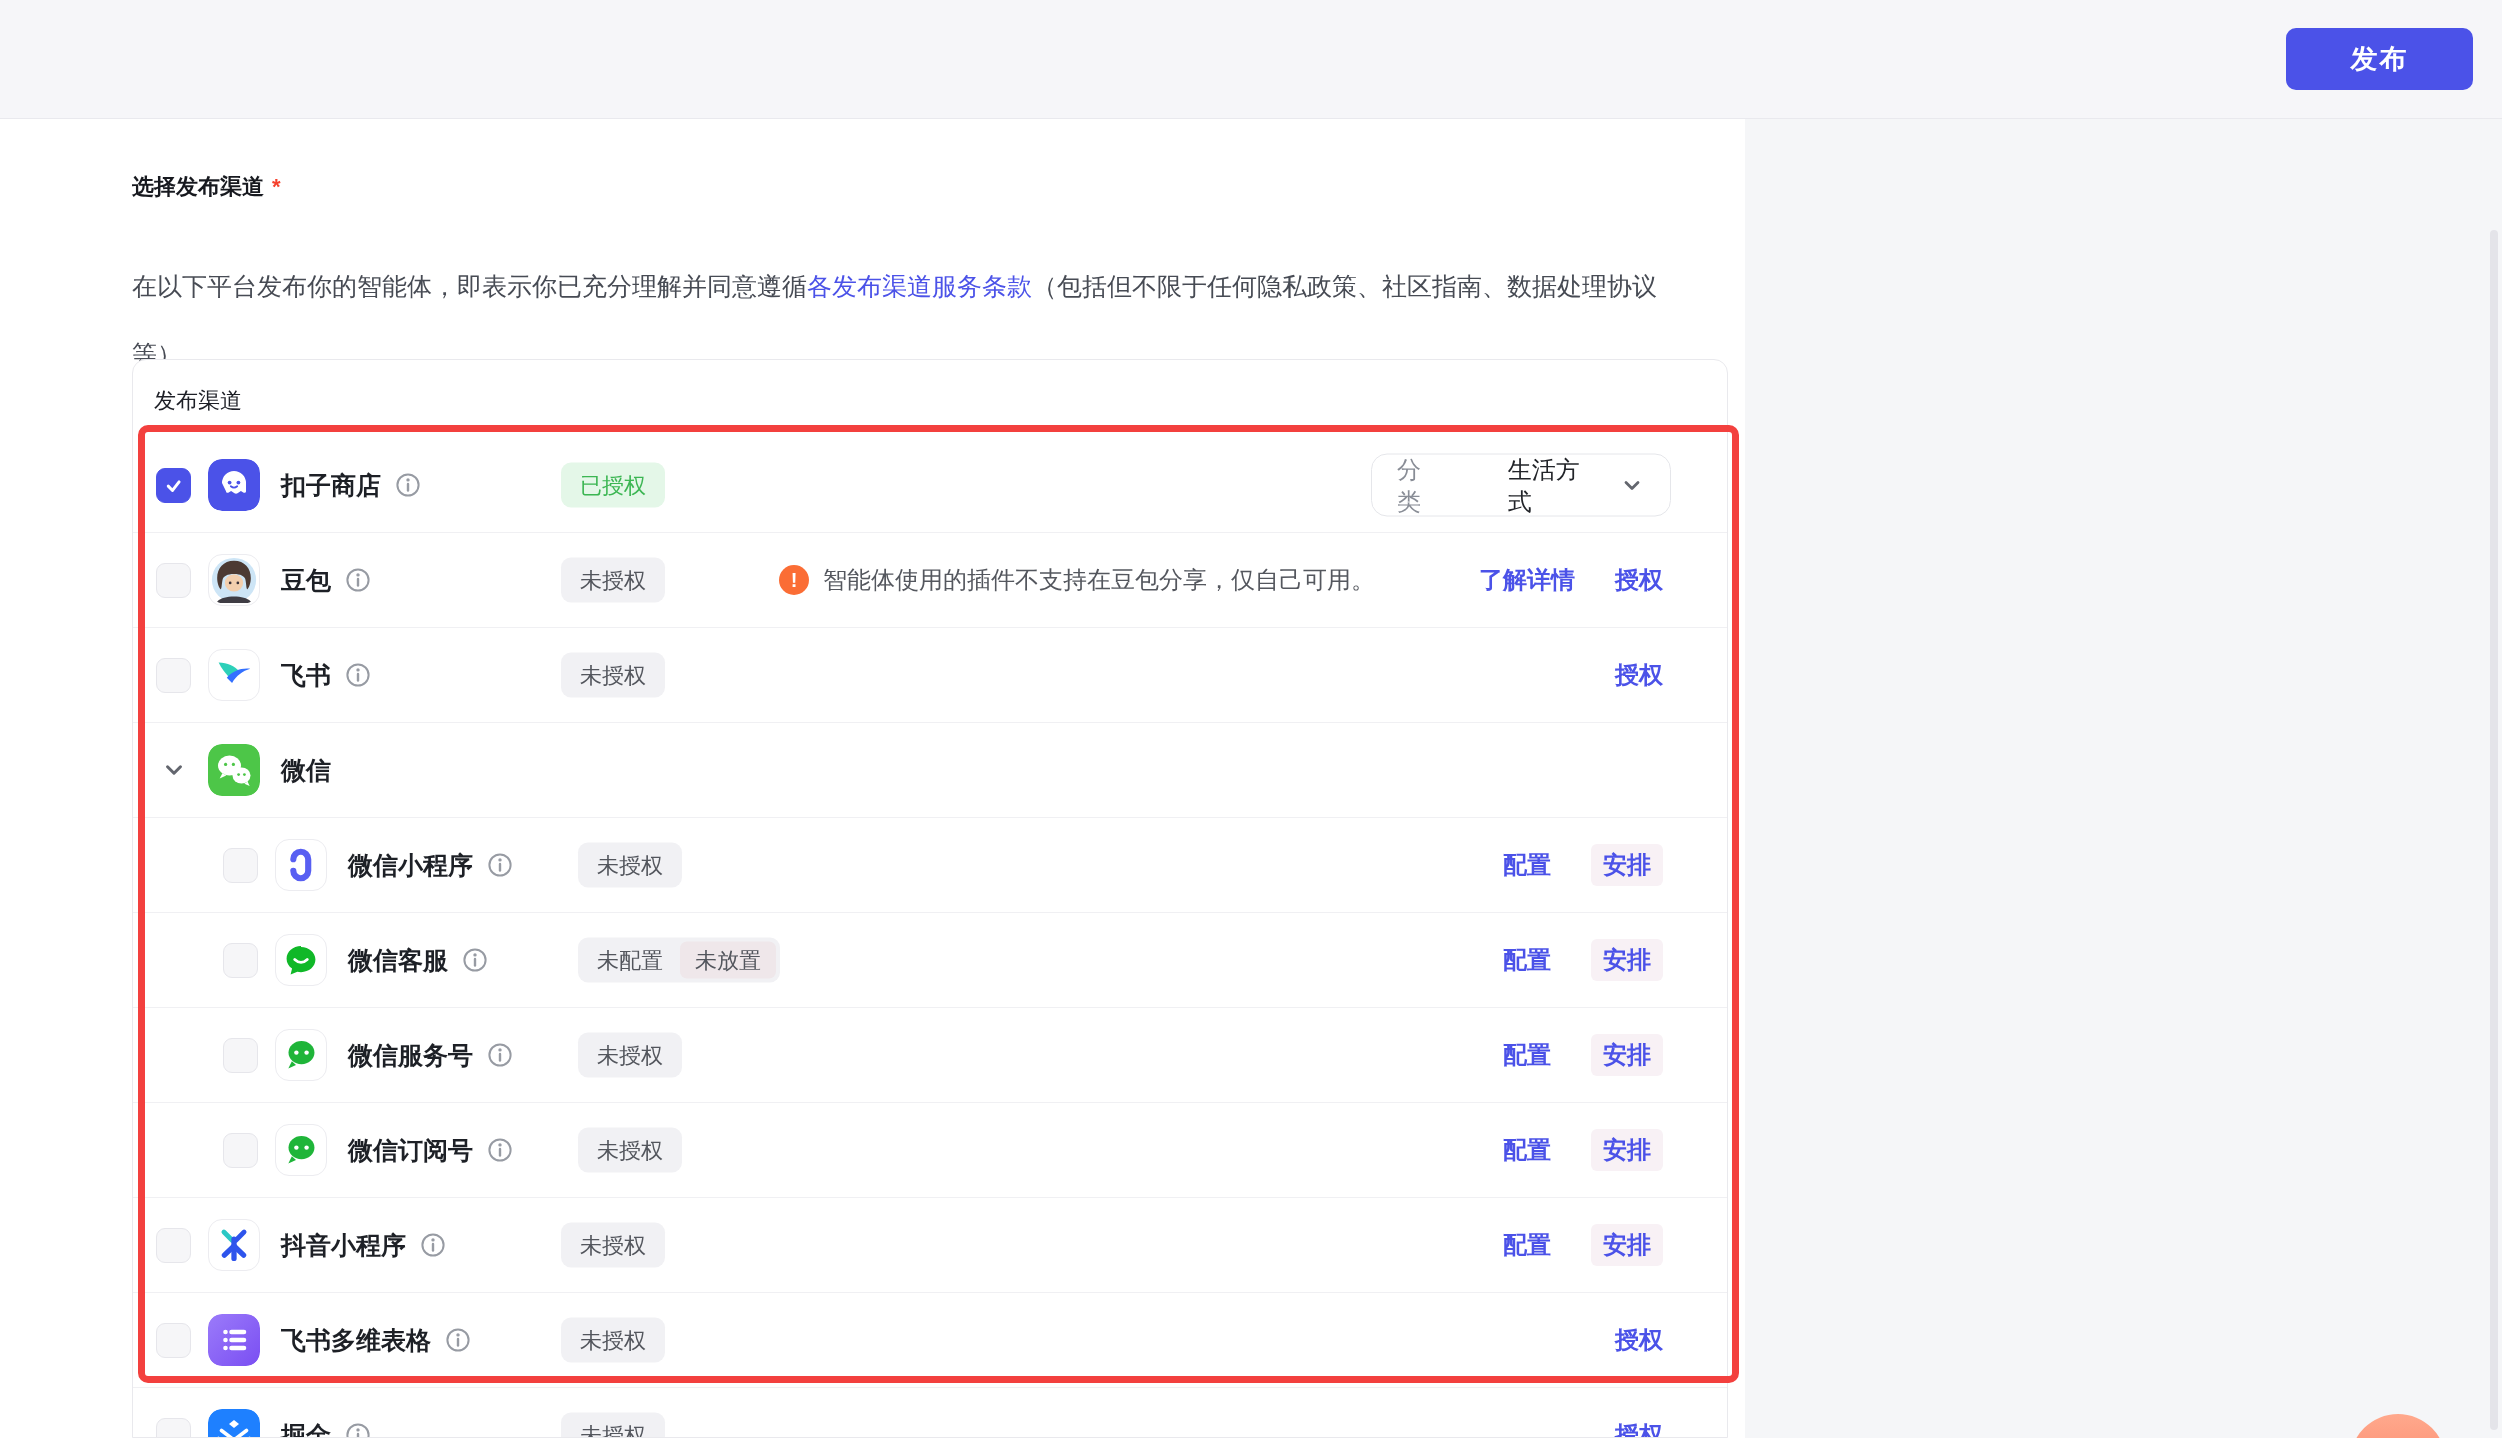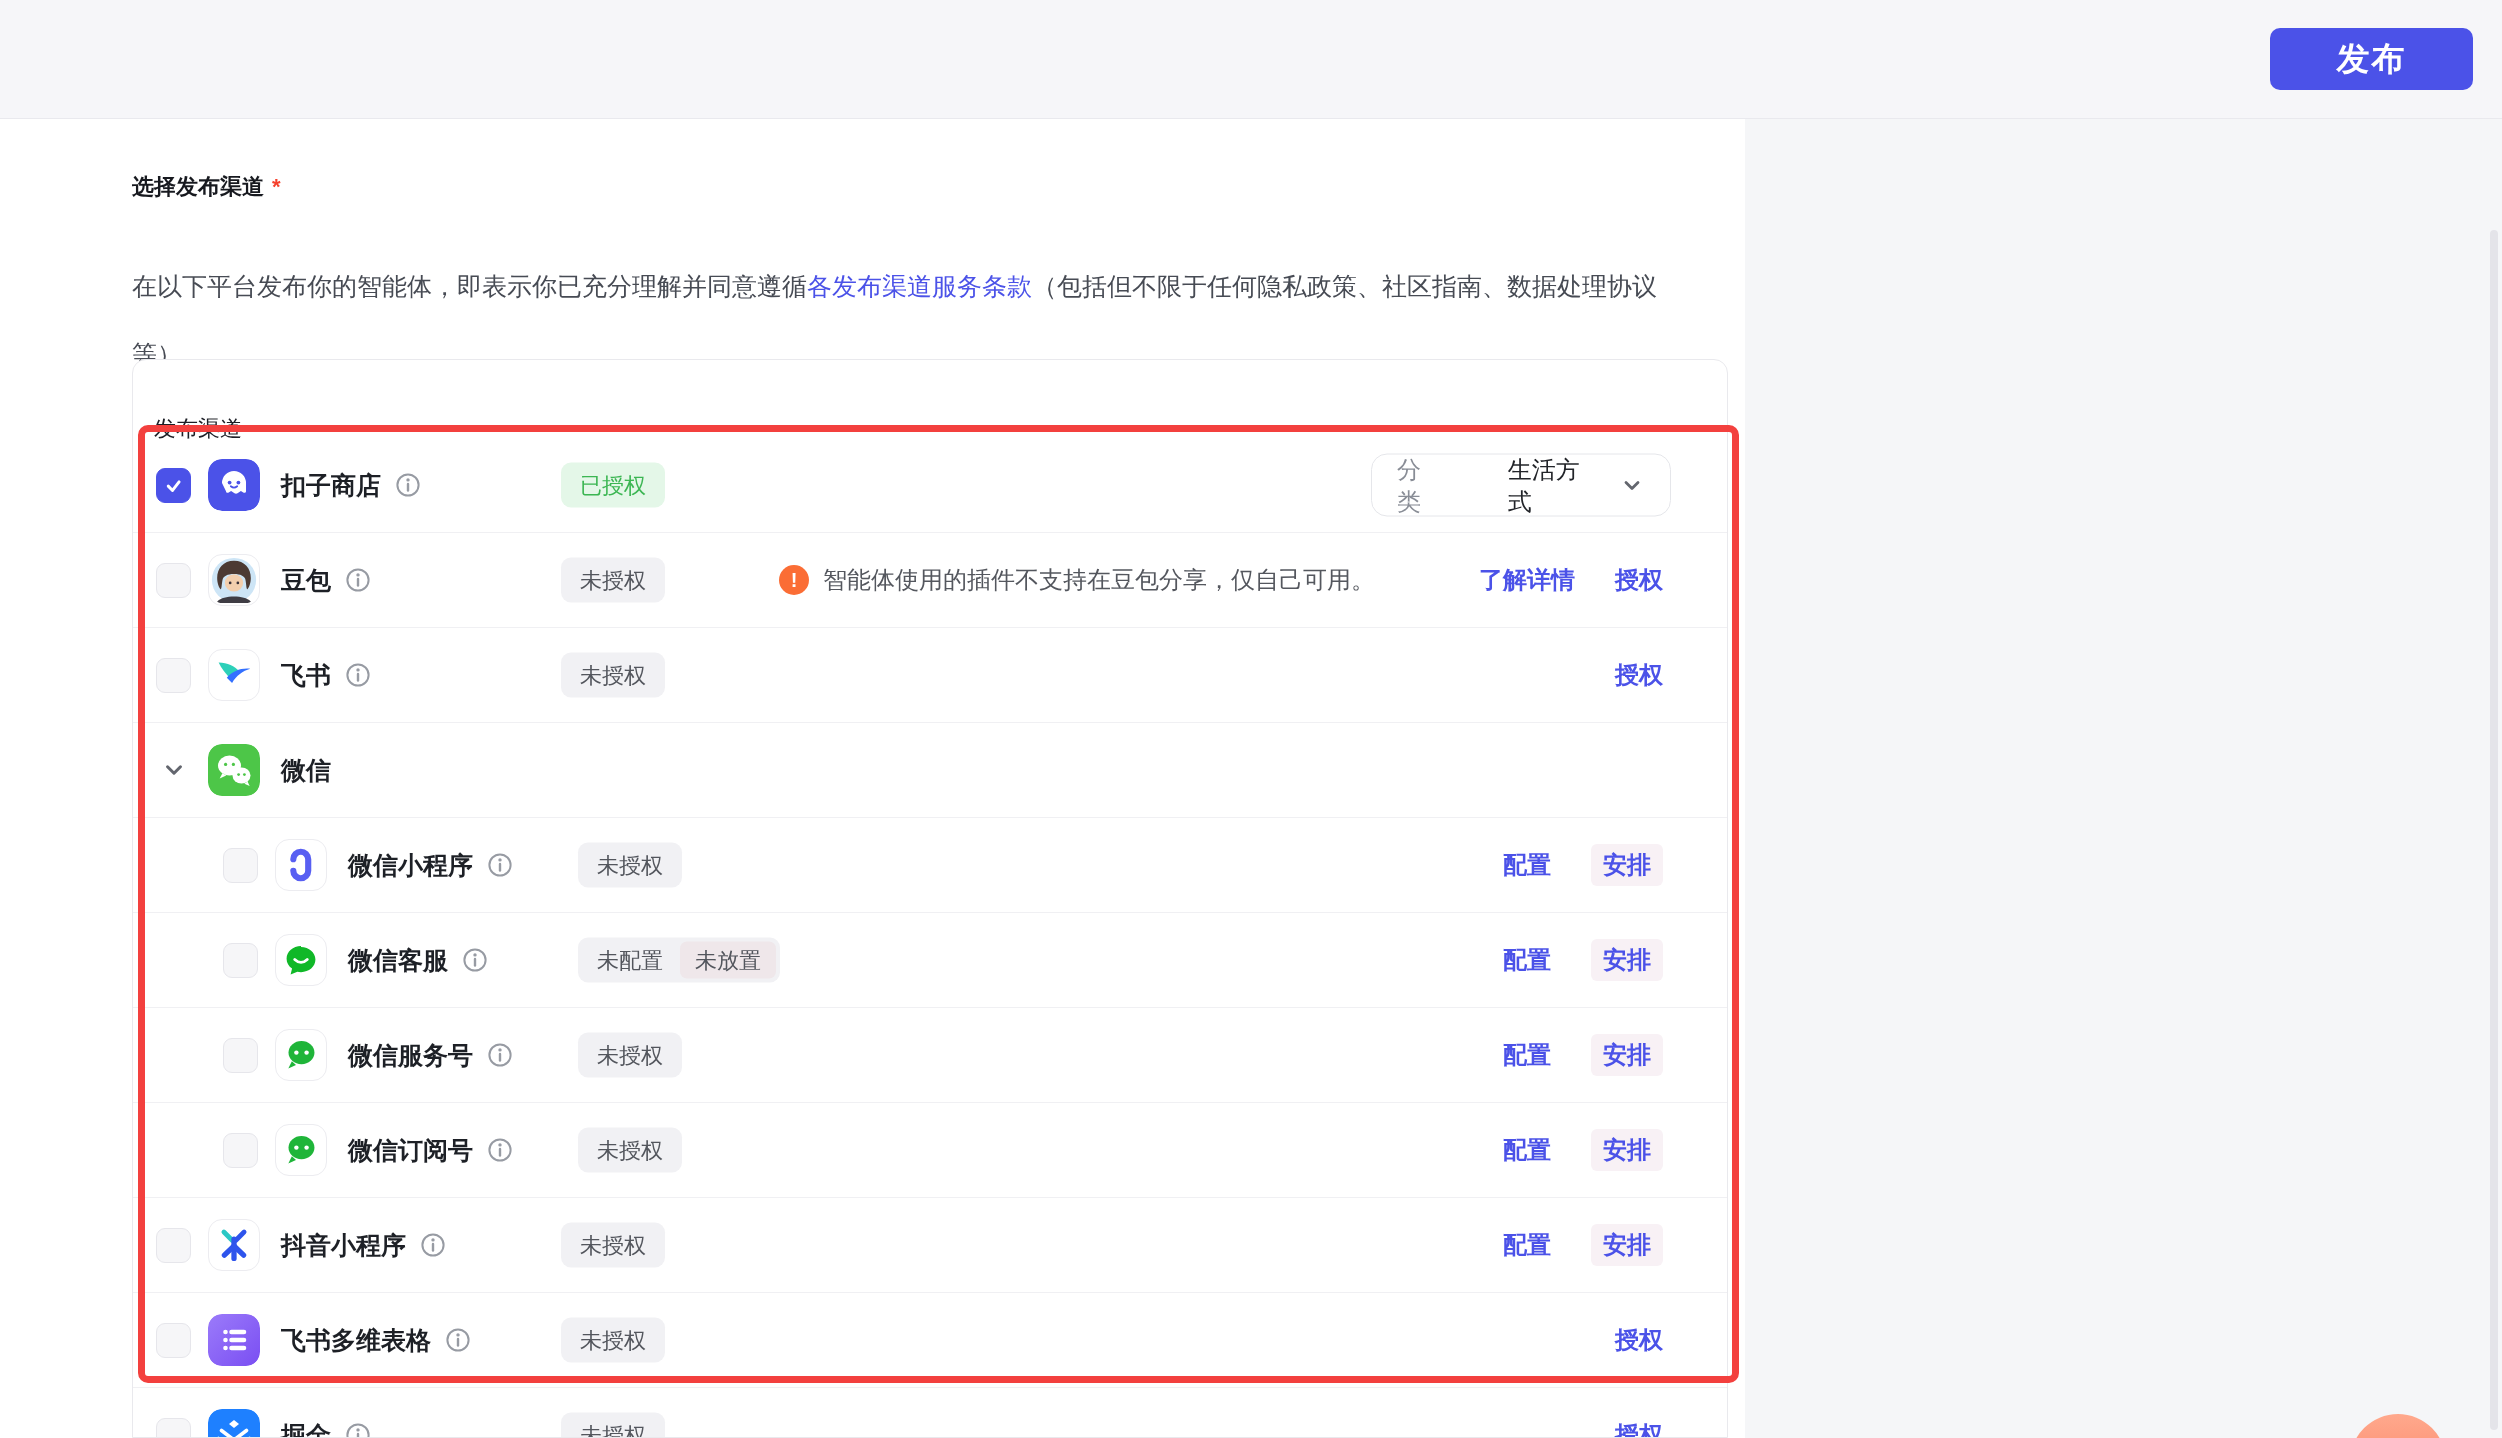--- a/index.html
+++ b/index.html
@@ -4,33 +4,33 @@
 <style>
   html,body{margin:0;padding:0;}
   body{
     width:2502px;height:1438px;overflow:hidden;position:relative;
     background:#f5f6f8;
     font-family:"Liberation Sans","DejaVu Sans",sans-serif;
     -webkit-font-smoothing:antialiased;
   }
   
   .topbar{position:absolute;left:0;top:0;width:2502px;height:118px;background:#f6f6f9;border-bottom:1px solid #e9e9ee;z-index:2;}
-  .publish-btn{position:absolute;right:29px;top:28px;width:203px;height:62px;background:#4b52e8;color:#fff;
-    border:none;border-radius:10px;font-size:33px;font-weight:700;letter-spacing:2px;
+  .publish-btn{position:absolute;right:29px;top:28px;width:187px;height:62px;background:#4b52e8;color:#fff;
+    border:none;border-radius:10px;font-size:27px;font-weight:700;letter-spacing:2px;
     display:flex;align-items:center;justify-content:center;cursor:pointer;font-family:inherit;}
   
   .content{position:absolute;left:0;top:119px;width:1745px;height:1319px;background:#ffffff;}
   .page-title{position:absolute;left:132px;top:172px;font-size:22px;font-weight:700;color:#17191f;z-index:3;}
   .req{color:#f5412d;margin-left:8px;font-weight:700;}
   .description{position:absolute;left:132px;top:252px;width:1598px;font-size:25px;line-height:68px;color:#474b54;z-index:3;}
   .terms-link{color:#4b52e8;cursor:pointer;}
   
   .card{position:absolute;left:132px;top:359px;width:1596px;height:1079px;background:#fff;
     border:1px solid #e9e9ed;border-radius:14px 14px 0 0;box-sizing:border-box;overflow:hidden;z-index:3;}
-  .card-title{position:absolute;left:21px;top:26px;font-size:22px;font-weight:500;color:#1d1f26;margin-top:28px;}
+  .card-title{position:absolute;left:21px;top:26px;font-size:22px;font-weight:500;color:#1d1f26;}
   .channel-list{position:absolute;left:0;top:78px;width:100%;}
   
   .row{position:relative;height:95px;display:flex;align-items:center;padding-left:23px;box-sizing:border-box;border-bottom:1px solid #f0f0f3;}
   .row.indent{padding-left:90px;}
   .checkbox{width:35px;height:35px;border-radius:9px;background:#f6f6f8;border:1.5px solid #e6e6eb;box-sizing:border-box;
     margin-right:17px;flex:0 0 auto;display:flex;align-items:center;justify-content:center;cursor:pointer;}
   .checkbox.checked{background:#4b52e8;border-color:#4b52e8;}
   .checkbox svg{width:23px;height:23px;}
   .chev{width:35px;height:35px;margin-right:17px;flex:0 0 auto;display:flex;align-items:center;justify-content:center;cursor:pointer;}
   .chev svg{width:28px;height:28px;}

